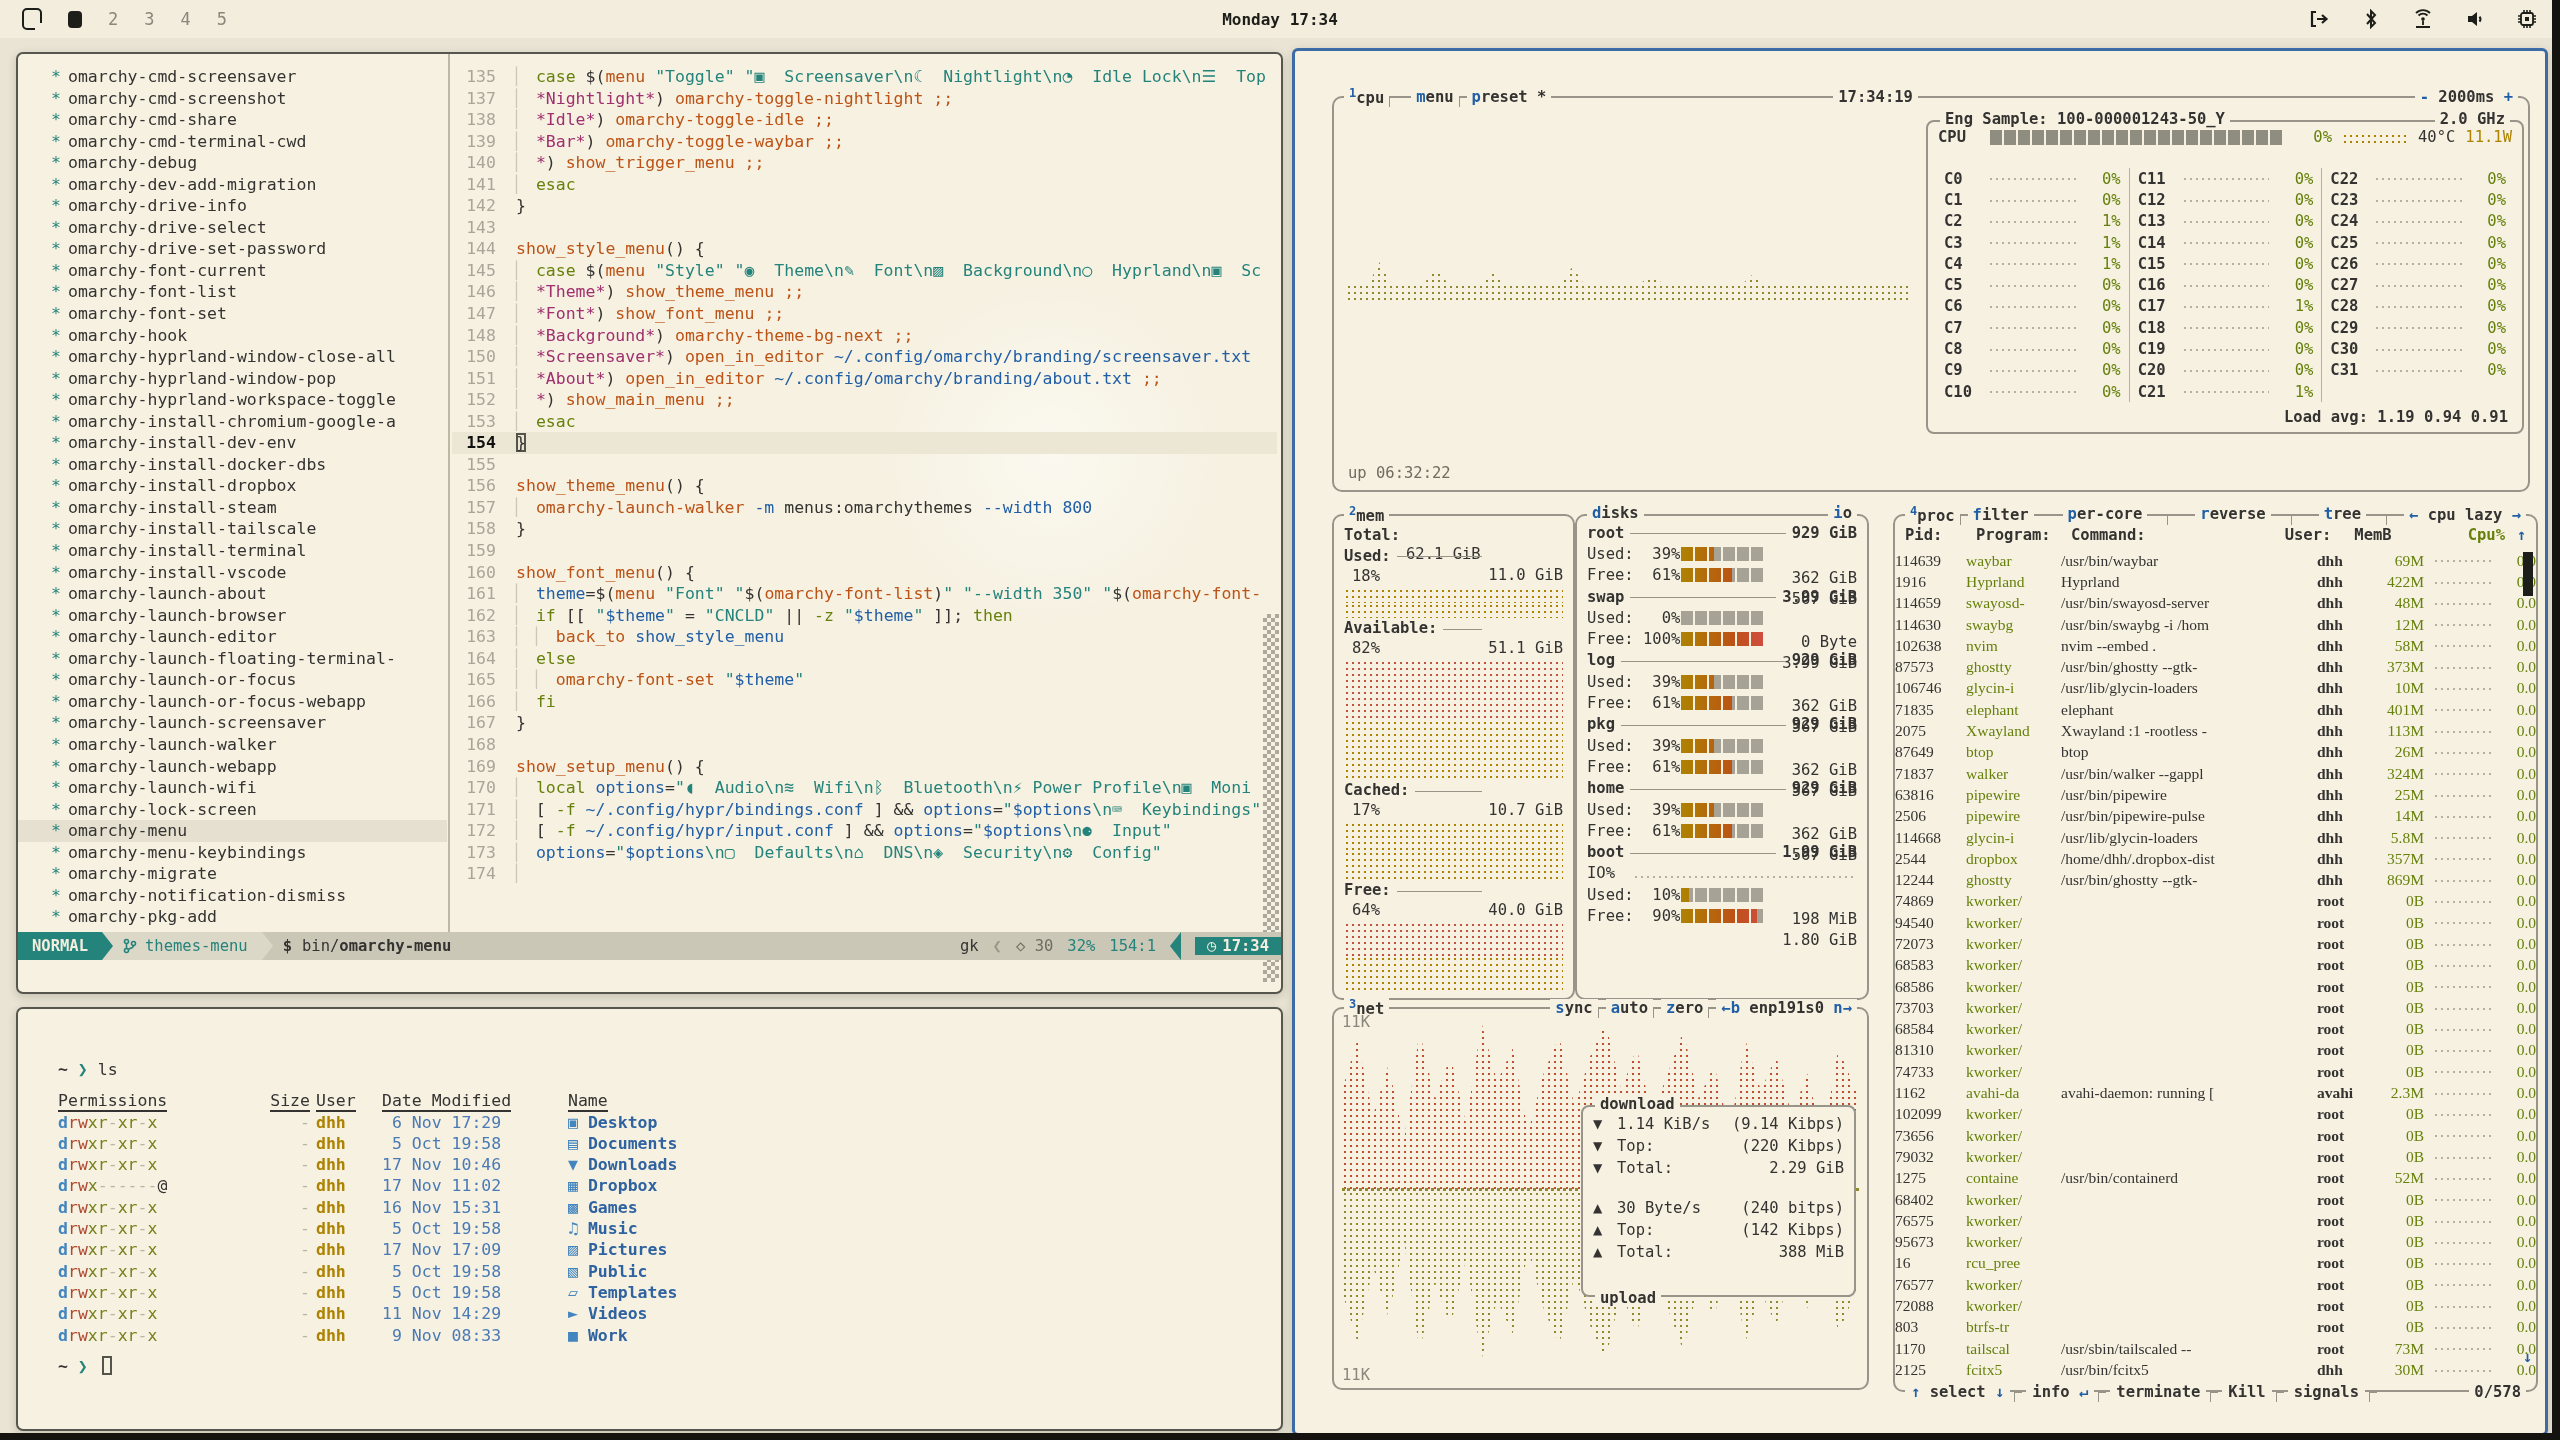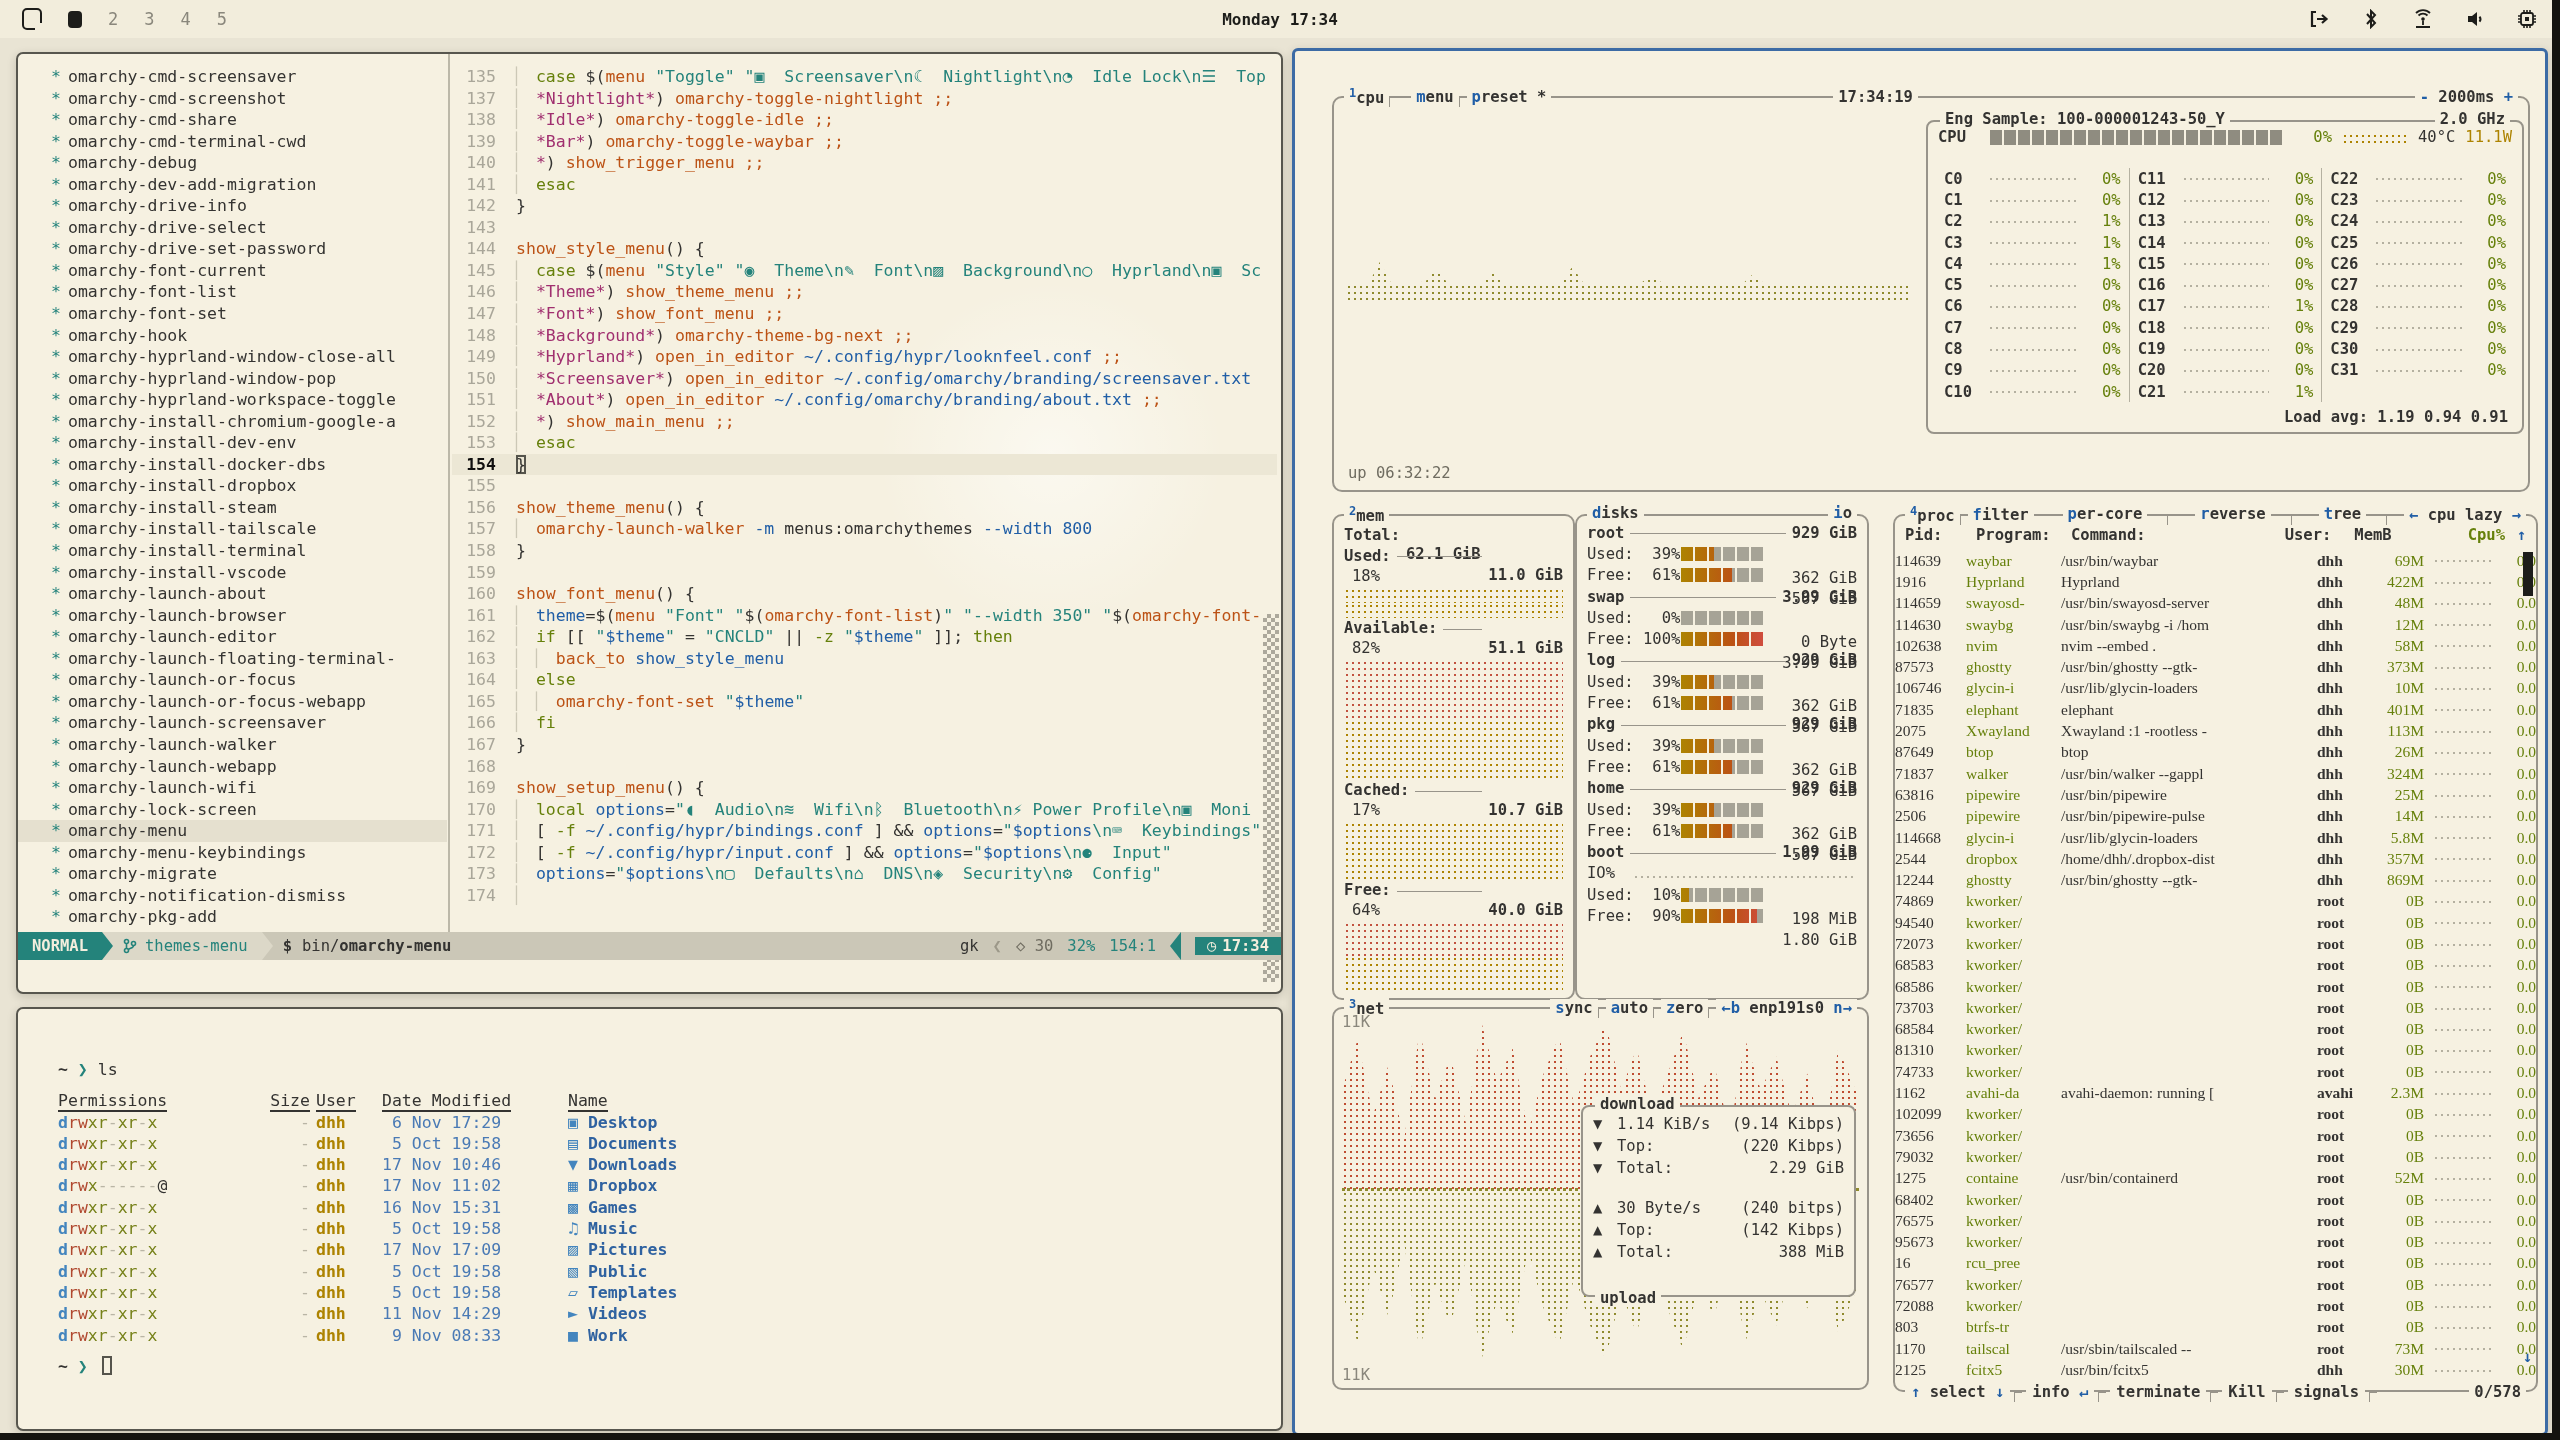--- a/index.html
+++ b/index.html
@@ -125,21 +125,21 @@
   .core .cl{width:36px;font-weight:bold;}
   .core .cd{flex:1;height:8px;align-self:flex-end;margin-bottom:5px;}
   .core .cp{width:36px;text-align:right;color:var(--green);}
   .loadavg{position:absolute;right:14px;bottom:6px;font-weight:bold;}
   .uptime{position:absolute;left:14px;bottom:8px;color:#6f6c60;}
 
   .mem-box{left:37px;top:463px;width:243px;height:486px;padding:8px 10px;display:flex;flex-direction:column;}
   .mem-row{display:flex;align-items:center;height:21.3px;gap:6px;}
   .mem-row .ml{font-weight:bold;white-space:pre;}
   .mem-row .lead{flex:1;border-top:1.5px solid var(--boxbdr);margin-top:2px;}
-  .mem-row .mv{font-weight:bold;white-space:pre;margin-top:39px;}
+  .mem-row .mv{font-weight:normal;white-space:pre;margin-top:39px;}
   .mem-pct{height:21.3px;padding-left:8px;}
   .mem-band{width:100%;display:flex;flex-direction:column;}
   .mem-band>div{flex:1;}
   .b-used{height:30px;} .b-avail{height:120px;} .b-cached{height:58px;} .b-free{height:68px;}
   .band-y{--dc:#ad8301;} .band-r{--dc:#c25340;}
 
   .disks-box{left:280px;top:463px;width:294px;height:486px;padding:6px 10px;}
   .disk-title{display:flex;align-items:center;gap:6px;height:21.3px;}
   .disk-title .dn{font-weight:bold;}
   .disk-title .lead{flex:1;border-top:1.5px solid var(--boxbdr);margin-top:2px;}
@@ -296,21 +296,20 @@
         <div class="code-row"><span class="gut">139</span><span><span class="t-g">▏</span><span class="t-p"> </span><span class="t-m">*Bar*</span><span class="t-p">) </span><span class="t-c">omarchy-toggle-waybar</span><span class="t-p"> </span><span class="t-c">;;</span></span></div>
         <div class="code-row"><span class="gut">140</span><span><span class="t-g">▏</span><span class="t-p"> </span><span class="t-m">*</span><span class="t-p">) </span><span class="t-c">show_trigger_menu</span><span class="t-p"> </span><span class="t-c">;;</span></span></div>
         <div class="code-row"><span class="gut">141</span><span><span class="t-g">▏</span><span class="t-p"> </span><span class="t-k">esac</span></span></div>
         <div class="code-row"><span class="gut">142</span><span><span class="t-p">}</span></span></div>
         <div class="code-row"><span class="gut">143</span><span></span></div>
         <div class="code-row"><span class="gut">144</span><span><span class="t-f">show_style_menu</span><span class="t-p">() {</span></span></div>
         <div class="code-row"><span class="gut">145</span><span><span class="t-g">▏</span><span class="t-p"> </span><span class="t-k">case</span><span class="t-p"> $(</span><span class="t-c">menu</span><span class="t-p"> </span><span class="t-s">"Style"</span><span class="t-p"> </span><span class="t-s">"◉  Theme\n✎  Font\n▨  Background\n◯  Hyprland\n▣  Sc</span></span></div>
         <div class="code-row"><span class="gut">146</span><span><span class="t-g">▏</span><span class="t-p"> </span><span class="t-m">*Theme*</span><span class="t-p">) </span><span class="t-c">show_theme_menu</span><span class="t-p"> </span><span class="t-c">;;</span></span></div>
         <div class="code-row"><span class="gut">147</span><span><span class="t-g">▏</span><span class="t-p"> </span><span class="t-m">*Font*</span><span class="t-p">) </span><span class="t-c">show_font_menu</span><span class="t-p"> </span><span class="t-c">;;</span></span></div>
         <div class="code-row"><span class="gut">148</span><span><span class="t-g">▏</span><span class="t-p"> </span><span class="t-m">*Background*</span><span class="t-p">) </span><span class="t-c">omarchy-theme-bg-next</span><span class="t-p"> </span><span class="t-c">;;</span></span></div>
-        <div class="code-row"><span class="gut">149</span><span><span class="t-g">▏</span><span class="t-p"> </span><span class="t-m">*Hyprland*</span><span class="t-p">) </span><span class="t-c">open_in_editor</span><span class="t-b"> ~/.config/hypr/looknfeel.conf</span><span class="t-p"> </span><span class="t-c">;;</span></span></div>
         <div class="code-row"><span class="gut">150</span><span><span class="t-g">▏</span><span class="t-p"> </span><span class="t-m">*Screensaver*</span><span class="t-p">) </span><span class="t-c">open_in_editor</span><span class="t-b"> ~/.config/omarchy/branding/screensaver.txt</span></span></div>
         <div class="code-row"><span class="gut">151</span><span><span class="t-g">▏</span><span class="t-p"> </span><span class="t-m">*About*</span><span class="t-p">) </span><span class="t-c">open_in_editor</span><span class="t-b"> ~/.config/omarchy/branding/about.txt</span><span class="t-p"> </span><span class="t-c">;;</span></span></div>
         <div class="code-row"><span class="gut">152</span><span><span class="t-g">▏</span><span class="t-p"> </span><span class="t-m">*</span><span class="t-p">) </span><span class="t-c">show_main_menu</span><span class="t-p"> </span><span class="t-c">;;</span></span></div>
         <div class="code-row"><span class="gut">153</span><span><span class="t-g">▏</span><span class="t-p"> </span><span class="t-k">esac</span></span></div>
         <div class="code-row cur"><span class="gut">154</span><span><span class="t-p blockcur">}</span></span></div>
         <div class="code-row"><span class="gut">155</span><span></span></div>
         <div class="code-row"><span class="gut">156</span><span><span class="t-f">show_theme_menu</span><span class="t-p">() {</span></span></div>
         <div class="code-row"><span class="gut">157</span><span><span class="t-g">▏</span><span class="t-p"> </span><span class="t-c">omarchy-launch-walker</span><span class="t-p"> </span><span class="t-b">-m</span><span class="t-p"> menus:omarchythemes </span><span class="t-b">--width</span><span class="t-p"> </span><span class="t-b">800</span></span></div>
         <div class="code-row"><span class="gut">158</span><span><span class="t-p">}</span></span></div>
         <div class="code-row"><span class="gut">159</span><span></span></div>

